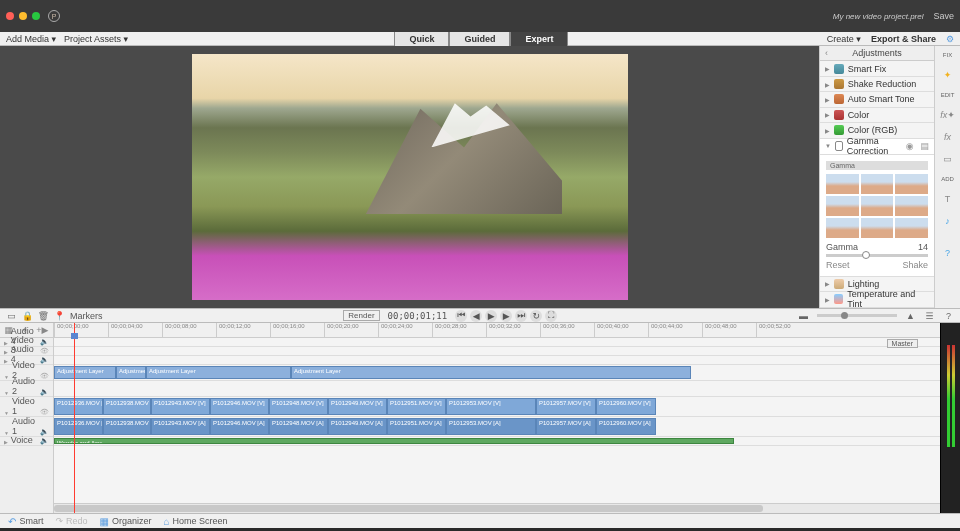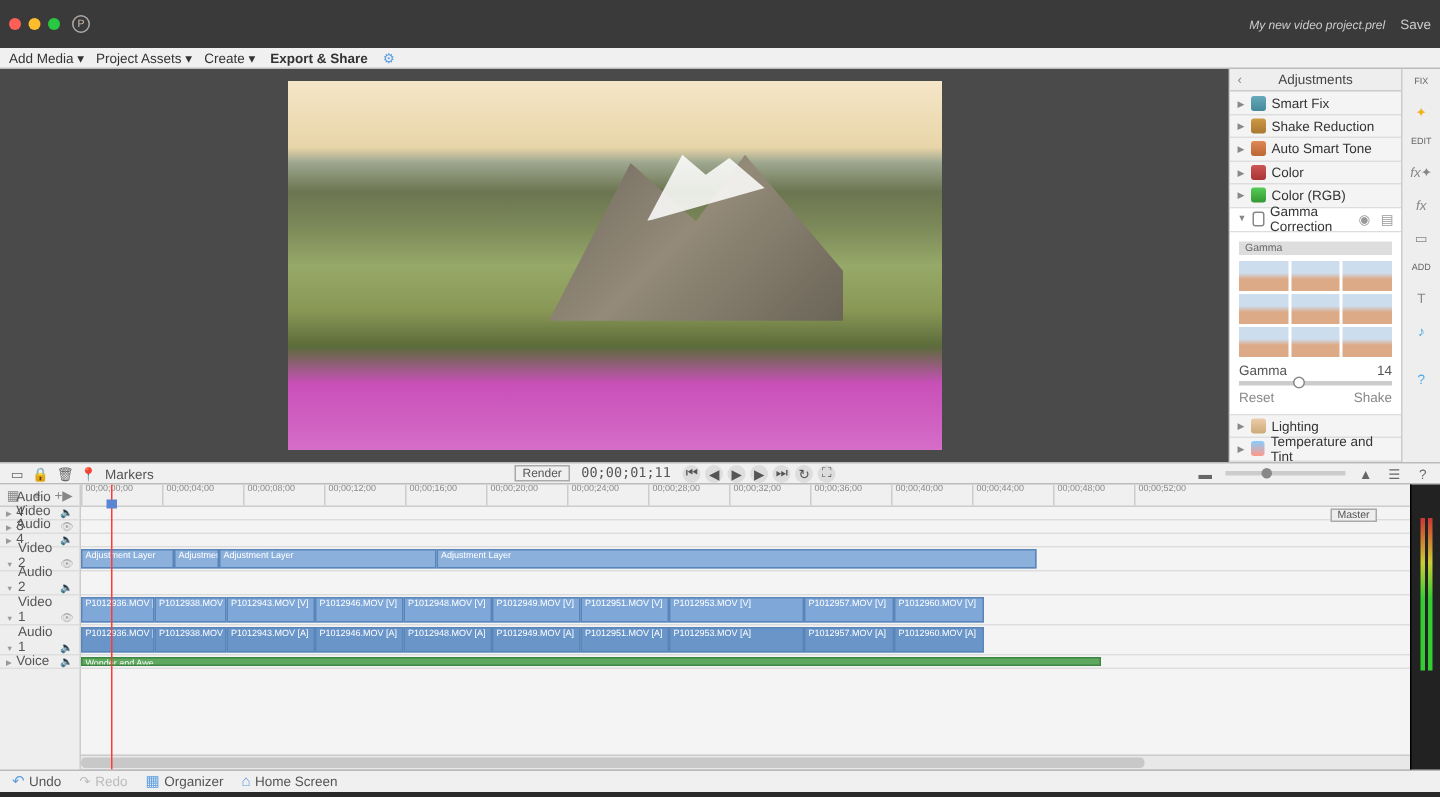--- a/index.html
+++ b/index.html
@@ -106,20 +106,25 @@
   <div class="logo">P</div>
   <div class="right">
     <span class="pname">My new video project.prel</span>
     <span>Save</span>
   </div>
 </div>
 
 <div class="topbar">
   <span class="tbtn">Add Media ▾</span>
   <span class="tbtn">Project Assets ▾</span>
+  <div class="center">
+    <span class="mode">Quick</span>
+    <span class="mode">Guided</span>
+    <span class="mode act">Expert</span>
+  </div>
   <div class="right">
     <span>Create ▾</span>
     <span style="font-weight:600">Export &amp; Share</span>
     <span style="color:#5a9de0">⚙</span>
   </div>
 </div>
 
 <div class="mid">
   <div class="preview">
     <div class="img">
@@ -361,21 +366,21 @@
     <div class="bars">
         <div class="bar" style="height:120px"></div>
         <div class="bar" style="height:120px"></div>
       </div>
   </div>
 </div>
 
 <div class="status">
   <span class="sbtn">
       <span class="sic">↶</span>
-      <span>Undo</span>
+      <span>Smart</span>
     </span>
   <span class="sbtn off">
       <span>↷</span>
       <span>Redo</span>
     </span>
   <span class="sbtn">
       <span class="sic">▦</span>
       <span>Organizer</span>
     </span>
   <span class="sbtn">

